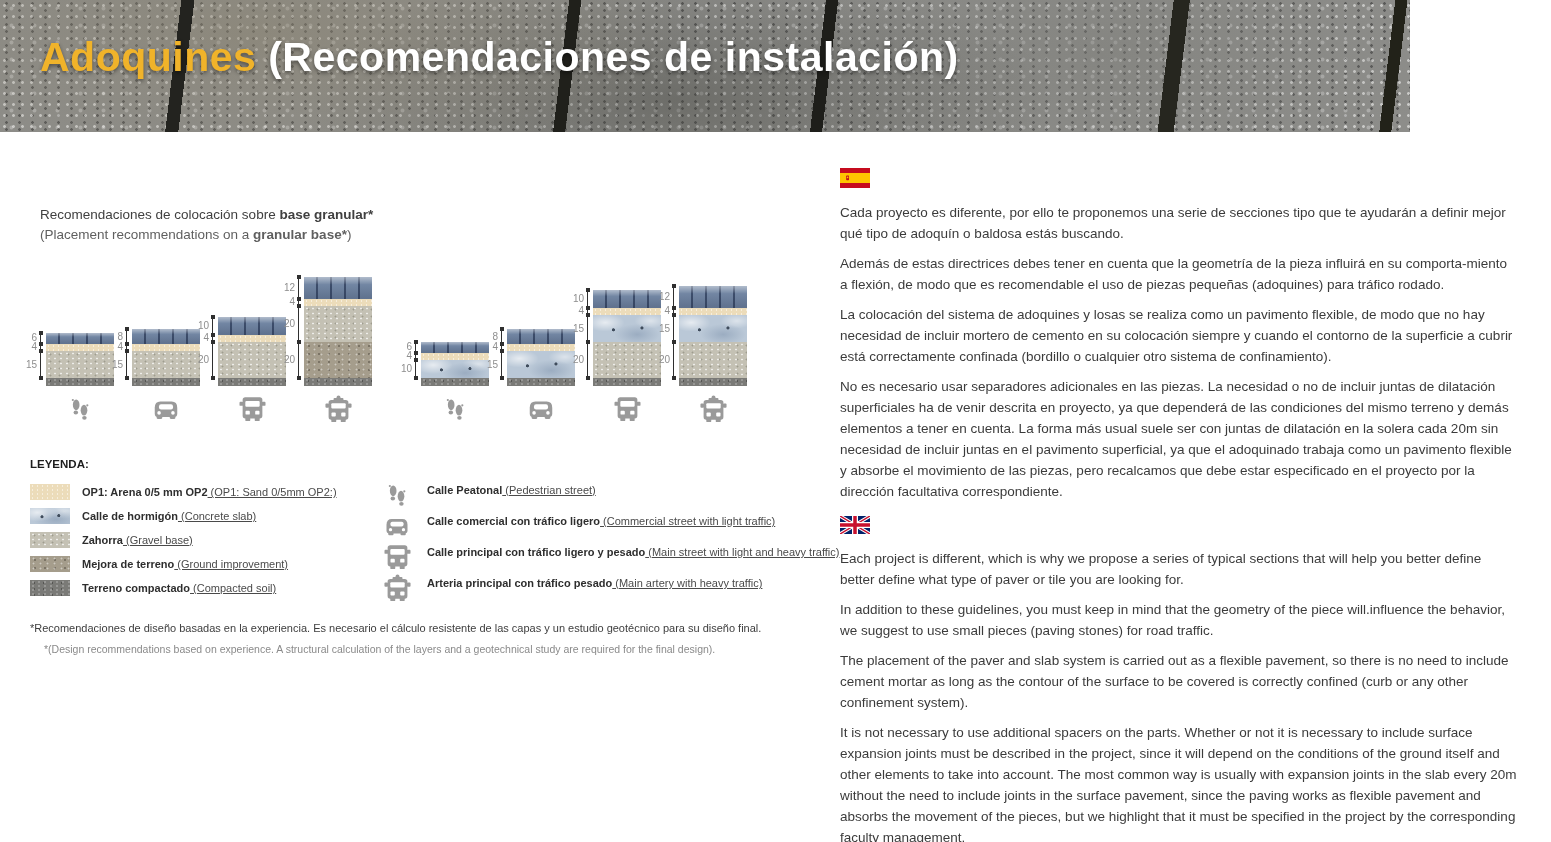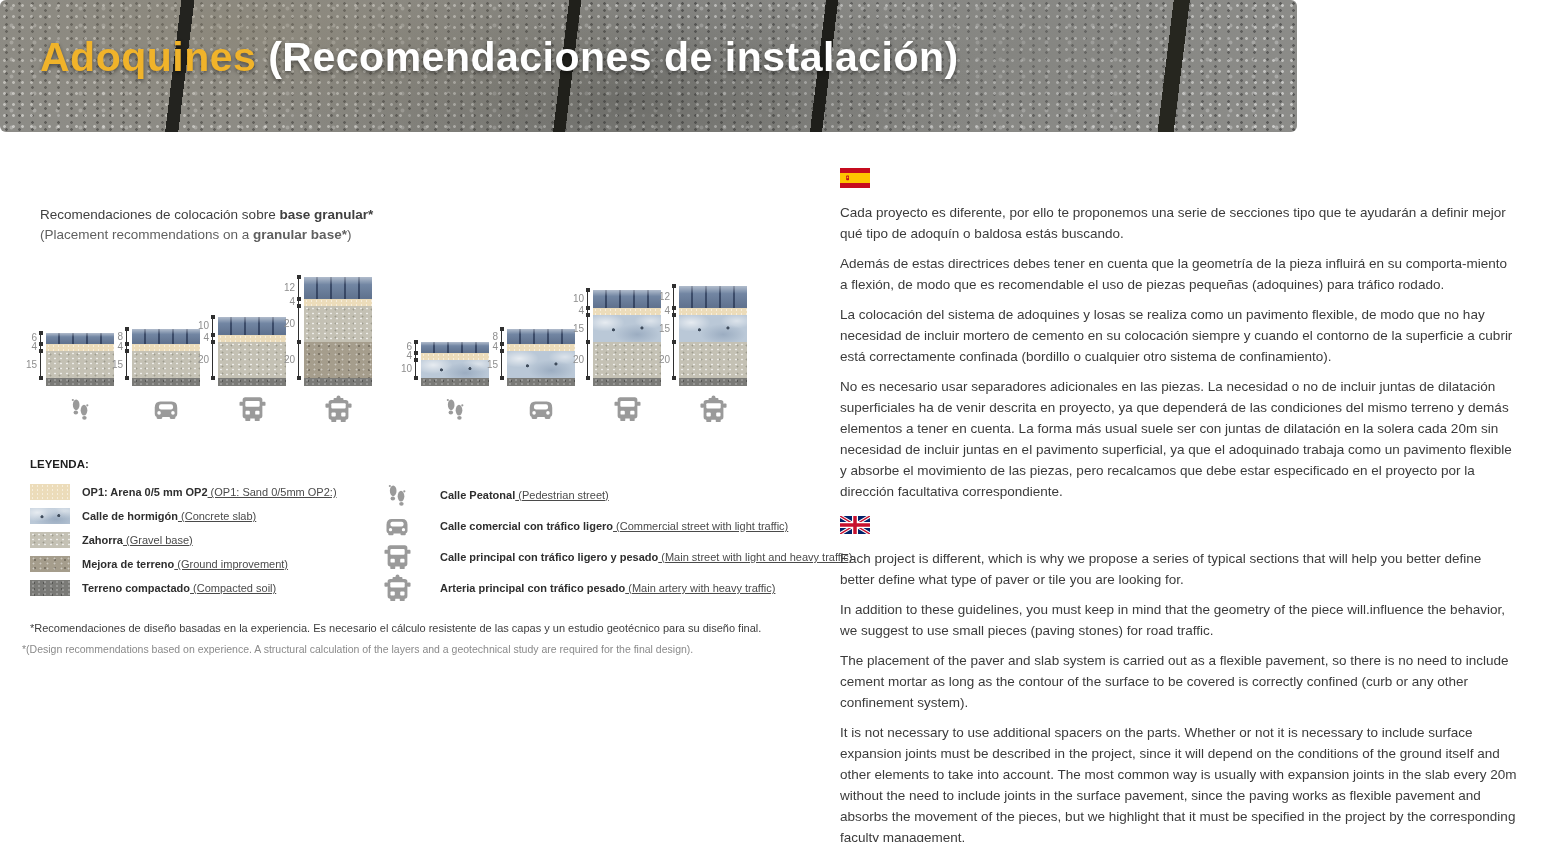--- a/index.html
+++ b/index.html
@@ -1,30 +1,30 @@
 <!DOCTYPE html>
 <html><head>
 <meta charset="utf-8">
 <style>
   html,body{margin:0;padding:0;background:#fff;}
   .page{position:relative;width:1551px;height:842px;background:#fff;overflow:hidden;
         font-family:"Liberation Sans", sans-serif;color:#3b3b3b;}
 
   
-  .header{position:absolute;left:0;top:0;width:1297px;height:132px;
+  .header{position:absolute;left:0;top:0;width:1410px;height:132px;
     background-color:#8d8d8a;
     background-image:
       linear-gradient(97deg, rgba(0,0,0,0) 0 180px, #23231f 180px 193px, rgba(0,0,0,0) 193px 565px, #20201b 565px 577px, rgba(0,0,0,0) 577px 820px, #1e1e1a 820px 832px, rgba(0,0,0,0) 832px 1165px, #26261f 1165px 1181px, rgba(0,0,0,0) 1181px 1385px, #222219 1385px 1397px, rgba(0,0,0,0) 1397px),
       radial-gradient(620px 210px at 18% 25%, rgba(140,132,112,.55), rgba(0,0,0,0) 70%),
       radial-gradient(540px 190px at 48% 75%, rgba(70,70,64,.45), rgba(0,0,0,0) 70%),
       radial-gradient(500px 200px at 78% 40%, rgba(125,125,120,.5), rgba(0,0,0,0) 70%),
       radial-gradient(circle, rgba(255,255,255,.55) 1px, rgba(0,0,0,0) 1.8px),
       radial-gradient(circle, rgba(0,0,0,.38) 1px, rgba(0,0,0,0) 1.6px),
       radial-gradient(circle, rgba(255,255,255,.3) 1.5px, rgba(0,0,0,0) 2.4px);
-    background-size:auto,auto,auto,auto,9px 11px,13px 7px,23px 17px;border-radius:6px;}
+    background-size:auto,auto,auto,auto,9px 11px,13px 7px,23px 17px;}
   .header-title{position:absolute;left:40px;top:34px;font-size:41px;font-weight:700;
     letter-spacing:.5px;text-shadow:0 2px 4px rgba(0,0,0,.45);white-space:nowrap;}
   .header-title .accent{color:#f0b32a;}
   .header-title .rest{color:#ffffff;}
 
   
   .section-title{position:absolute;width:370px;font-size:13.5px;line-height:20px;}
   .section-title .l1{color:#404040;}
   .section-title .l2{color:#5f5f5f;}
   .section-title b{font-weight:700;}
@@ -66,26 +66,26 @@
 
   
   .legend-heading{position:absolute;left:30px;top:458px;font-size:11.5px;font-weight:700;color:#1d1d1d;}
   #legend-materials{position:absolute;left:30px;top:484px;display:flex;flex-direction:column;gap:8px;}
   .legend-row{display:flex;align-items:center;gap:12px;height:16px;}
   .swatch{width:40px;height:16px;flex:0 0 40px;}
   .legend-label{font-size:11px;color:#2e2e2e;white-space:nowrap;}
   .legend-label b{font-weight:700;}
   .legend-label .paren{color:#4a4a4a;font-weight:400;text-decoration:underline;}
   #legend-traffic{position:absolute;left:383px;top:484px;display:flex;flex-direction:column;gap:9px;}
-  .traffic-row{display:flex;align-items:center;gap:29px;height:22px;}
+  .traffic-row{display:flex;gap:16px;height:22px;}
   .traffic-icon{width:28px;flex:0 0 28px;display:flex;align-items:center;justify-content:center;}
 
   
   .footnote-es{position:absolute;left:30px;top:622px;font-size:11px;color:#3d3d3d;}
-  .footnote-en{position:absolute;left:22px;top:643px;font-size:10.5px;color:#8a8a8a;}
+  .footnote-en{position:absolute;left:44px;top:643px;font-size:10.5px;color:#8a8a8a;}
 
   
   .right-col{position:absolute;left:840px;top:168px;width:678px;}
   .flag{display:block;margin-bottom:10px;}
   .right-col p{margin:0 0 9px 0;font-size:13.5px;line-height:21px;color:#3b3b3b;text-align:left;}
   .lang-block-en{margin-top:14px;}
 </style>
 </head>
 <body>
 

